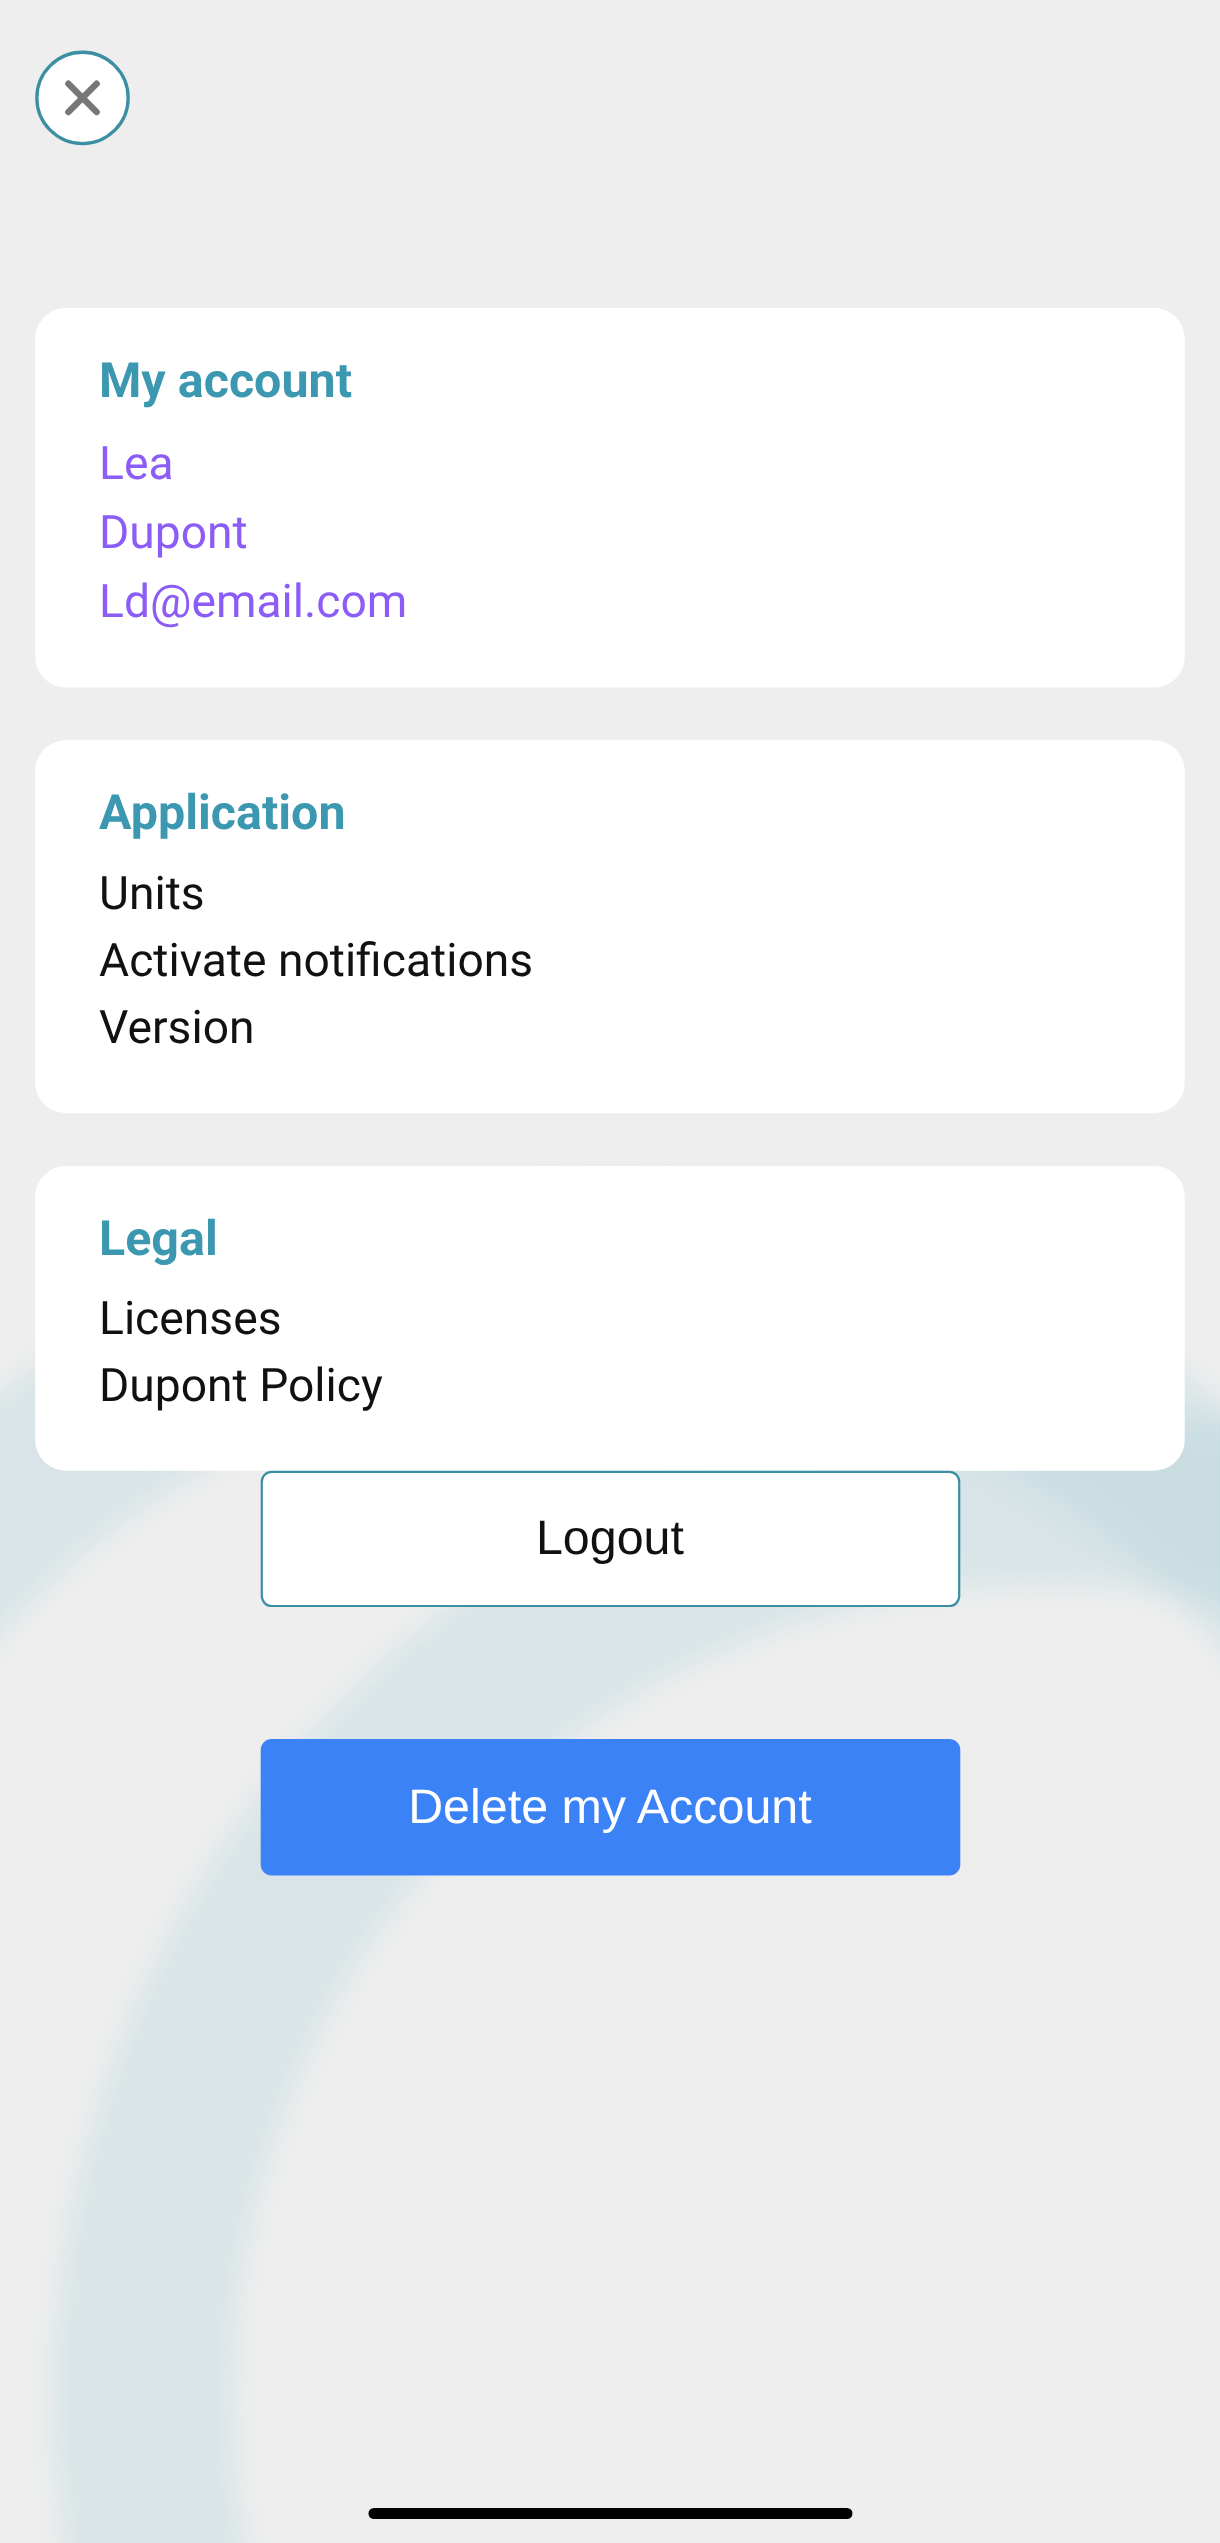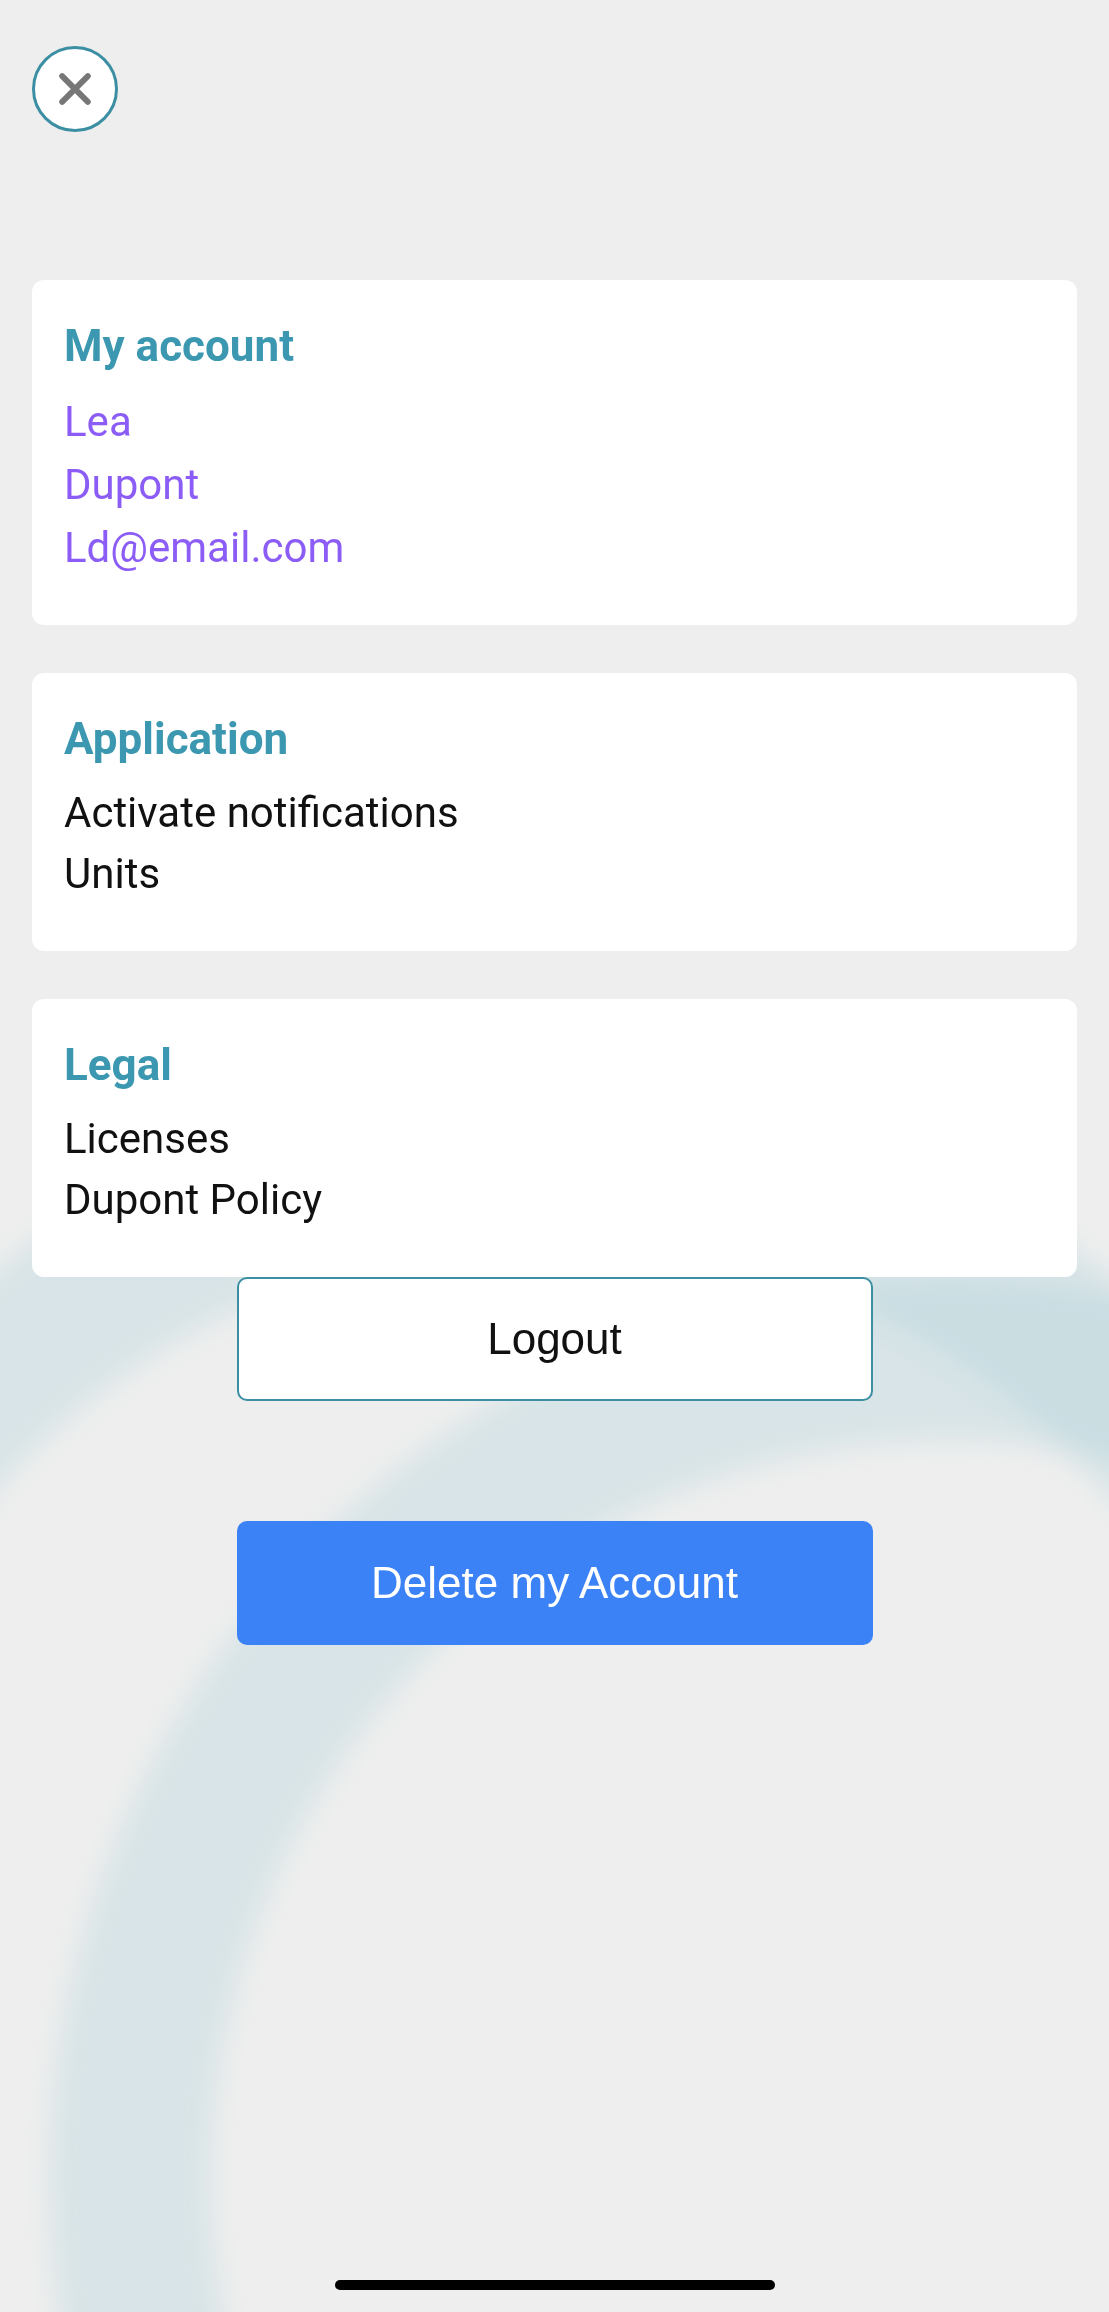--- a/index.html
+++ b/index.html
@@ -64,22 +64,22 @@
       top: 50px;
       left: 0; right: 0;
       text-align: center;
       font-size: 52px;
       font-weight: 700;
       color: #111;
     }
     .cards { padding: 0 32px; }
     .card {
       background: #fff;
-      border-radius: 12px;
-      padding: 40px 58px 46px 32px;
+      border-radius: 28px;
+      padding: 40px 58px 46px 58px;
       margin-top: 48px;
     }
     .card:first-child { margin-top: 100px; }
     .section-title {
       color: #3c98b0;
       font-weight: 700;
       font-size: 44px;
       margin-bottom: 18px;
     }
     .item {
@@ -150,22 +150,23 @@
   <div class="cards">
     <div class="card">
       <div class="section-title">My account</div>
       <div class="item-static">Lea</div>
       <div class="item-static">Dupont</div>
       <div class="item-static">Ld@email.com</div>
     </div>
 
     <div class="card">
       <div class="section-title">Application</div>
+      <div class="item">Units</div>
       <div class="item">Activate notifications</div>
-      <div class="item">Units</div>
+      <div class="item">Version</div>
     </div>
 
     <div class="card">
       <div class="section-title">Legal</div>
       <div class="item">Licenses</div>
       <div class="item">Dupont Policy</div>
     </div>
   </div>
 
   <div class="buttons">

